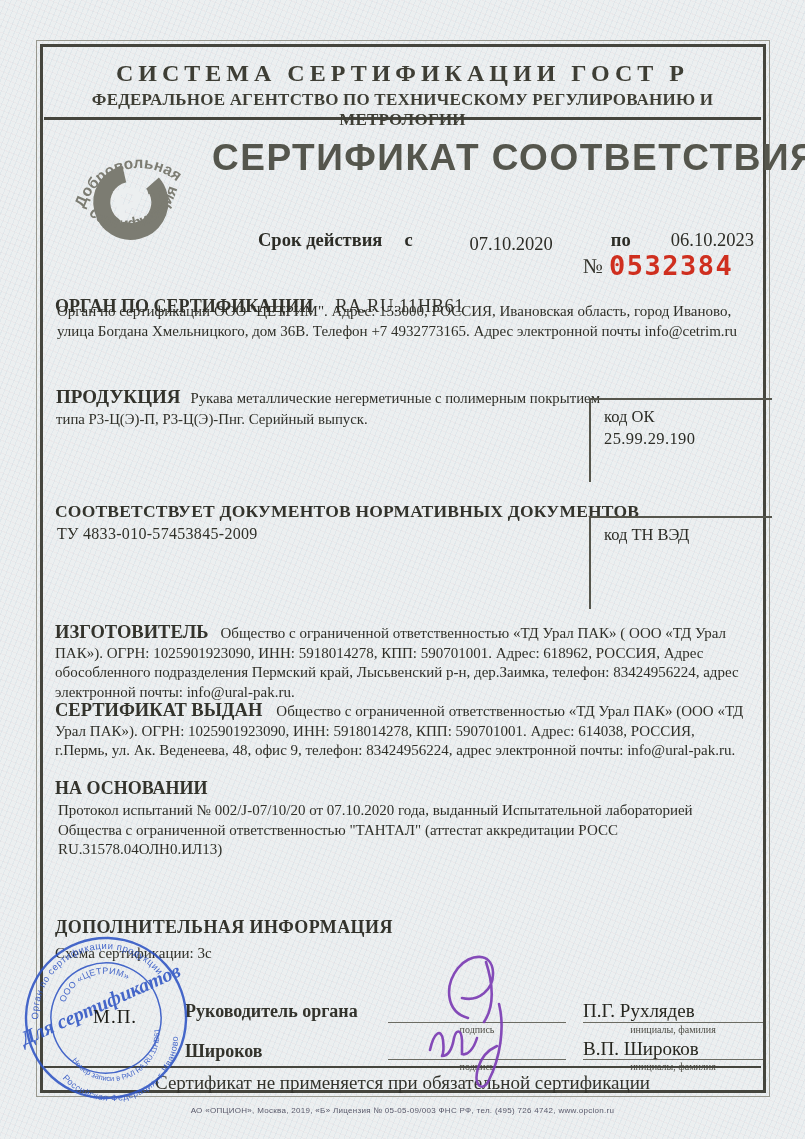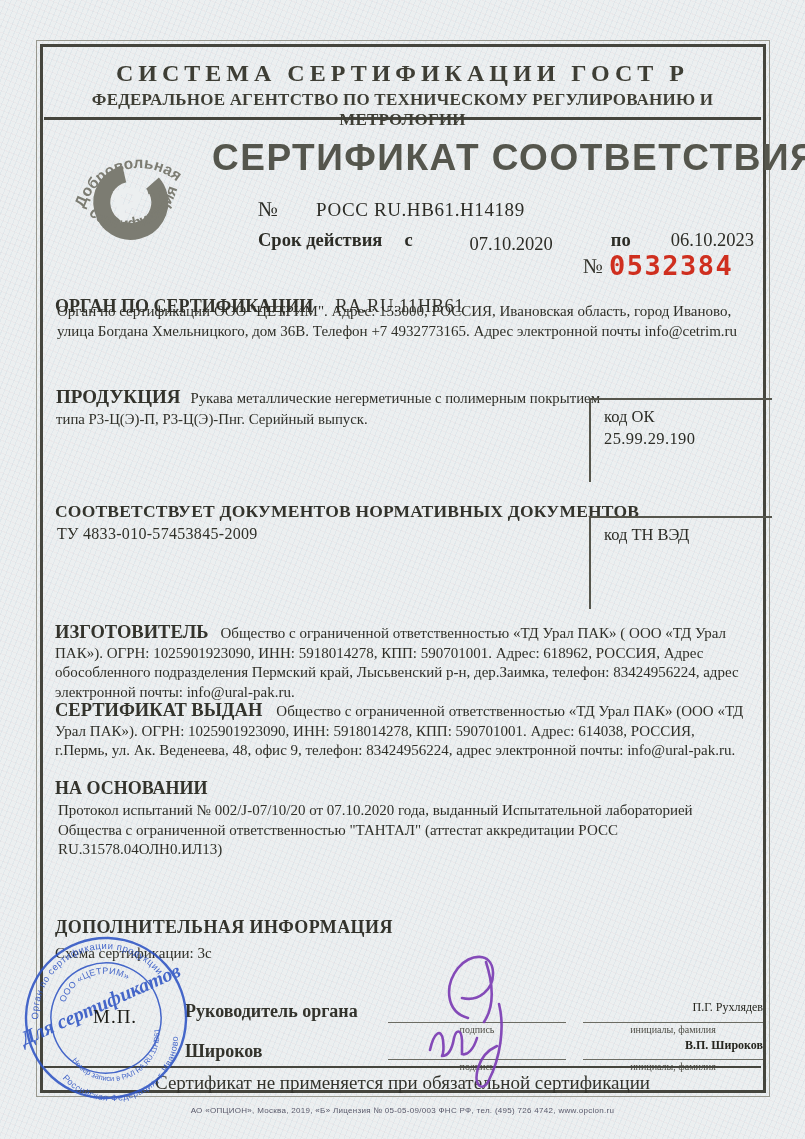--- a/index.html
+++ b/index.html
@@ -62,23 +62,23 @@
   .sig-line{position:absolute;border-top:1.5px solid #6b6b62;}
   .sl1{left:388px;top:1022px;width:178px;}
   .sl2{left:388px;top:1059px;width:178px;}
   .nl1{left:583px;top:1022px;width:180px;}
   .nl2{left:583px;top:1059px;width:180px;}
   .sig-cap{position:absolute;font-size:10px;color:#4e4e46;text-align:center;}
   .sc1{left:388px;top:1024px;width:178px;}
   .sc2{left:388px;top:1061px;width:178px;}
   .nc1{left:583px;top:1024px;width:180px;}
   .nc2{left:583px;top:1061px;width:180px;}
-  .sig-name{position:absolute;font-size:12px;text-align:right;color:#26261f;}
+  .sig-name{position:absolute;font-size:19px;text-align:left;color:#26261f;}
   .nm1{left:583px;top:1000px;width:180px;}
-  .nm2{left:583px;top:1038px;width:180px;font-weight:bold;}
+  .nm2{left:583px;top:1038px;width:180px;}
   .bottom-sep{position:absolute;left:44px;top:1066px;width:717px;border-top:2px solid #45453d;}
   .bottom-note{position:absolute;left:44px;top:1072px;width:717px;text-align:center;
     font-size:19px;color:#33332c;}
   .fine-print{position:absolute;left:0;top:1106px;width:805px;text-align:center;
     font-family:"Liberation Sans",sans-serif;font-size:8px;color:#59596a;letter-spacing:0.3px;}
   .rst-logo{position:absolute;left:56px;top:130px;z-index:2;}
   .stamp{position:absolute;left:6px;top:926px;z-index:5;opacity:0.88;}
   .signatures{position:absolute;left:0;top:0;width:805px;height:1139px;z-index:7;pointer-events:none;}
 </style>
 </head>
@@ -106,23 +106,20 @@
       <text x="56" y="89" font-family="Liberation Sans, sans-serif" font-weight="bold" font-size="46" fill="#eceff0">Р</text>
       <text x="92" y="84" font-family="Liberation Sans, sans-serif" font-weight="bold" font-size="36" fill="#7c7c72">т</text>
       <text font-family="Liberation Sans, sans-serif" font-weight="bold" font-size="15.5">
         <textPath href="#rstBot" startOffset="50%" text-anchor="middle">сертификация</textPath>
       </text>
     </g>
   </svg>
 
   <div class="doc-title">СЕРТИФИКАТ СООТВЕТСТВИЯ</div>
 
-  <div class="certno-row">
-    <span class="no">№</span><span class="val">РОСС RU.НВ61.Н14189</span>
-  </div>
 
   <div class="validity-row">
     <span class="b">Срок действия</span><span class="b from-l">с</span><span class="from-d">07.10.2020</span><span class="b to-l">по</span><span class="to-d">06.10.2023</span>
   </div>
 
   <div class="blank-no">
     <span class="no">№</span><span class="digits">0532384</span>
   </div>
 
   <div class="org-head h-bold">

